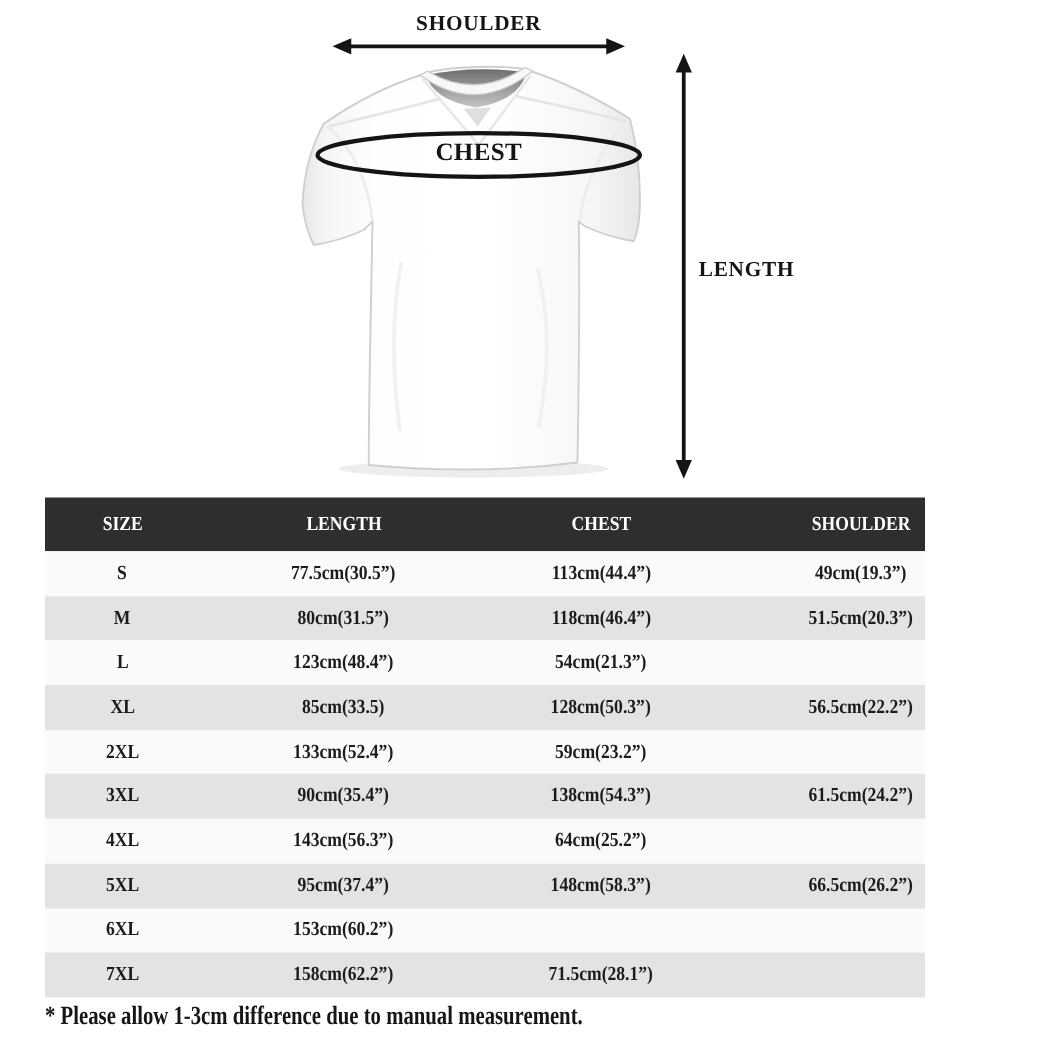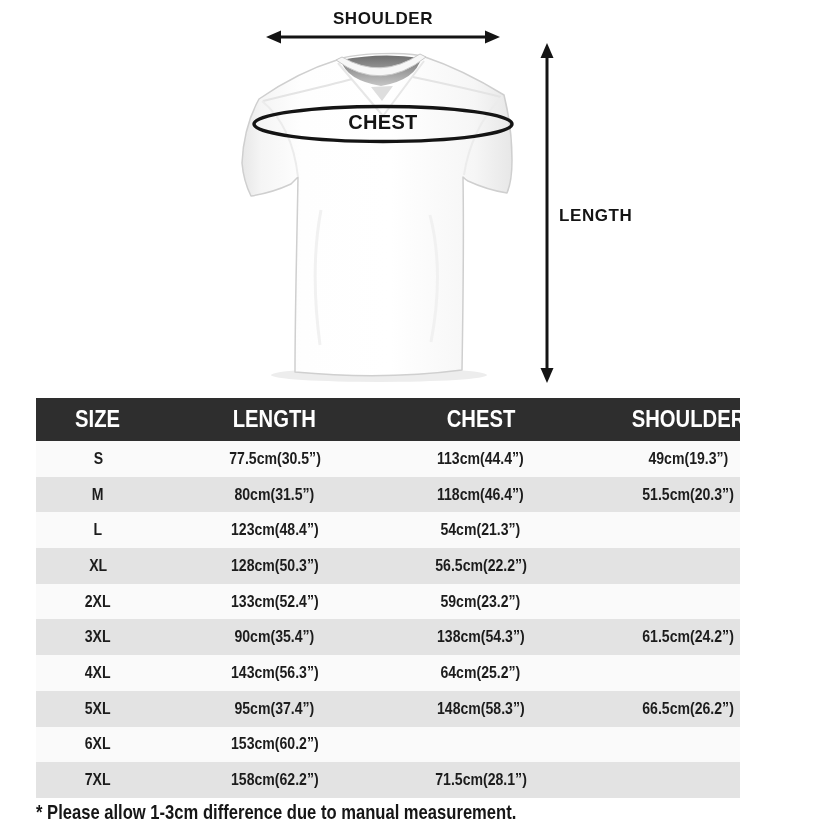--- a/index.html
+++ b/index.html
@@ -1,38 +1,38 @@
 <!DOCTYPE html>
 <html style="--page-bg: #ffffff; --header-bg: #2e2e2e; --header-text: #ffffff; --stripe-bg: #e3e3e3; --row-bg: #fafafa; --arrow: #141414;"><head>
 <meta charset="utf-8">
 <style>
   html,body{margin:0;padding:0;background:#fff;}
   .page{
     position:relative;width:740px;height:840px;overflow:hidden;
     background:var(--page-bg,#ffffff);
-    font-family:Liberation Sans, sans-serif;
+    font-family:Liberation Serif, serif;
     -webkit-font-smoothing:antialiased;
   }
   
   .diagram-svg{position:absolute;left:0;top:0;width:840px;height:400px;}
   .diag-label{
     position:absolute;color:#141414;font-weight:700;white-space:nowrap;
   }
   .shoulder-label{top:9px;left:283px;width:200px;text-align:center;font-size:17px;letter-spacing:.6px;}
   .chest-label{top:111px;left:323px;width:120px;text-align:center;font-size:20px;letter-spacing:.3px;}
   .length-label{top:206px;left:559px;font-size:17px;letter-spacing:.6px;}
   
   .size-table{
     position:absolute;left:36px;top:398px;width:769px;
   }
   .t-header{
     display:grid;grid-template-columns:16.1% 29.9% 23.7% 30.3%;
     background:var(--header-bg,#2e2e2e);height:43px;align-items:center;
   }
-  .t-header .t-cell{color:var(--header-text,#ffffff);font-size:23px;}
+  .t-header .t-cell{color:var(--header-text,#ffffff);font-size:16px;}
   .t-row{
     display:grid;grid-template-columns:16.1% 29.9% 23.7% 30.3%;
     height:35.7px;align-items:center;background:var(--row-bg,#fafafa);
   }
   .t-row.alt{background:var(--stripe-bg,#e3e3e3);}
   .t-cell{
     text-align:center;font-weight:700;color:#1c1c1c;font-size:16px;
     overflow:visible;white-space:nowrap;
   }
   .cond{display:inline-block;transform:scaleX(0.88);transform-origin:50% 50%;white-space:nowrap;}
@@ -135,20 +135,21 @@
           <div class="t-cell"><span class="cond">118cm(46.4”)</span></div>
           <div class="t-cell"><span class="cond">51.5cm(20.3”)</span></div>
         </div>
         <div class="t-row">
           <div class="t-cell"><span class="cond">L</span></div>
           <div class="t-cell"><span class="cond">123cm(48.4”)</span></div>
           <div class="t-cell"><span class="cond">54cm(21.3”)</span></div>
         </div>
         <div class="t-row alt">
           <div class="t-cell"><span class="cond">XL</span></div>
+          <div class="t-cell"><span class="cond">85cm(33.5)</span></div>
           <div class="t-cell"><span class="cond">128cm(50.3”)</span></div>
           <div class="t-cell"><span class="cond">56.5cm(22.2”)</span></div>
         </div>
         <div class="t-row">
           <div class="t-cell"><span class="cond">2XL</span></div>
           <div class="t-cell"><span class="cond">133cm(52.4”)</span></div>
           <div class="t-cell"><span class="cond">59cm(23.2”)</span></div>
         </div>
         <div class="t-row alt">
           <div class="t-cell"><span class="cond">3XL</span></div>

